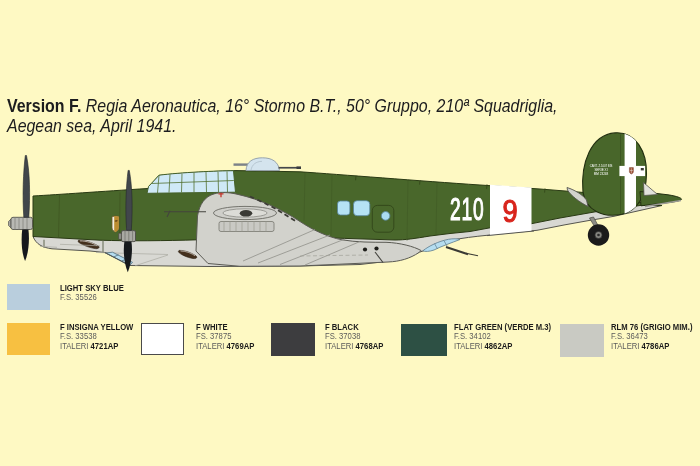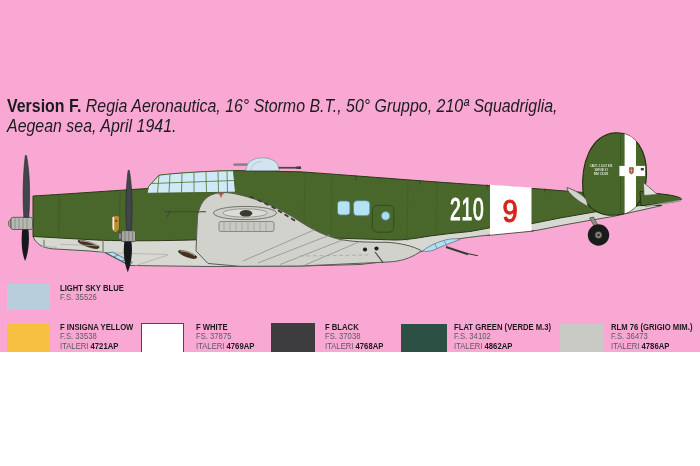--- a/index.html
+++ b/index.html
@@ -1,16 +1,16 @@
 <!DOCTYPE html>
 <html><head>
 <meta charset="utf-8">
 <style>
   html,body{margin:0;padding:0;background:#fff;}
-  #page{position:relative;width:700px;height:352px;background:#f9a8d4;overflow:hidden;
+  #page{position:relative;width:700px;height:466px;background:#fef9c3;overflow:hidden;
         font-family:"Liberation Sans",sans-serif;}
   .ttl{position:absolute;left:7px;top:95.5px;font-size:18px;line-height:20.5px;color:#1c1c1e;
        font-style:italic;transform:scaleX(.885);transform-origin:0 0;white-space:nowrap;}
   .ttl b{font-style:normal;font-weight:bold;}
   .sw{position:absolute;}
   .lbl{position:absolute;font-size:9.6px;line-height:9.4px;color:#5b5b5b;
        transform:scaleX(.80);transform-origin:0 0;white-space:nowrap;}
   .lbl b{color:#1b1b1b;}
   .lbl .bb{color:#1b1b1b;font-weight:bold;}
 </style>

